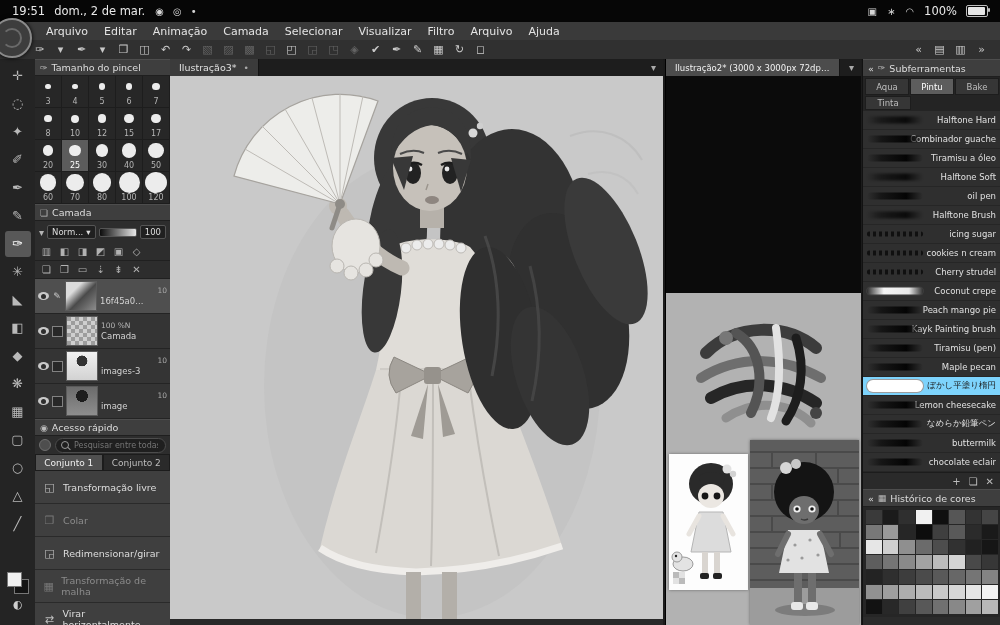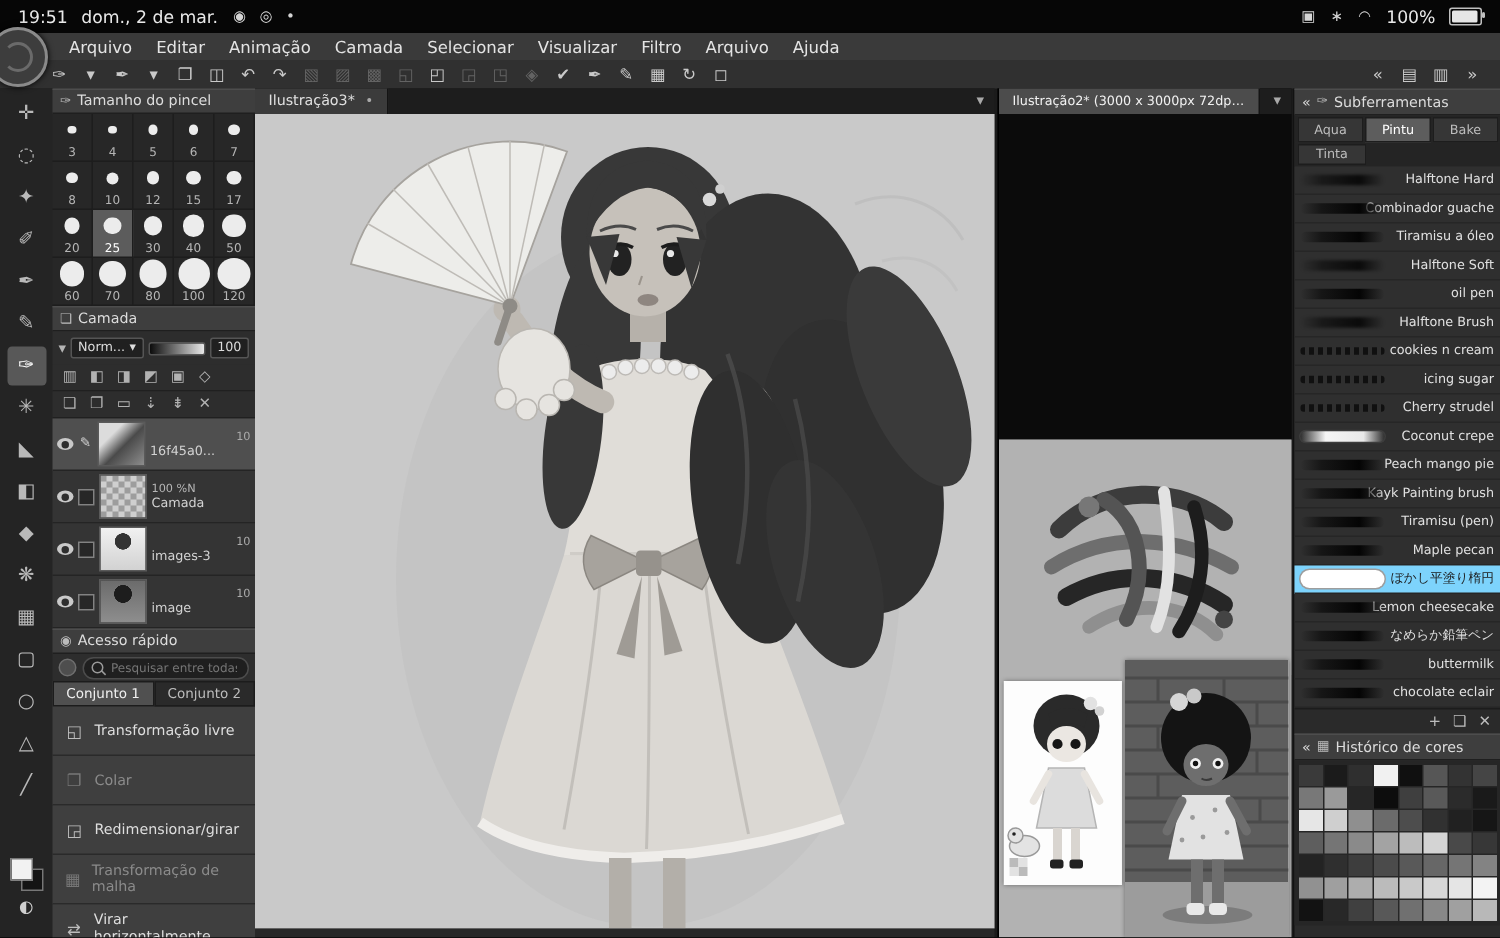--- a/index.html
+++ b/index.html
@@ -707,26 +707,26 @@
           <span>oil pen</span>
         </div>
 
         <div class="brow stroke-soft">
           <span class="bstroke"></span>
           <span>Halftone Brush</span>
         </div>
 
         <div class="brow stroke-dotted">
           <span class="bstroke"></span>
+          <span>icing sugar</span>
+        </div>
+
+        <div class="brow stroke-dotted">
+          <span class="bstroke"></span>
           <span>cookies n cream</span>
-        </div>
-
-        <div class="brow stroke-dotted">
-          <span class="bstroke"></span>
-          <span>icing sugar</span>
         </div>
 
         <div class="brow stroke-dotted">
           <span class="bstroke"></span>
           <span>Cherry strudel</span>
         </div>
 
         <div class="brow stroke-light">
           <span class="bstroke"></span>
           <span>Coconut crepe</span>

